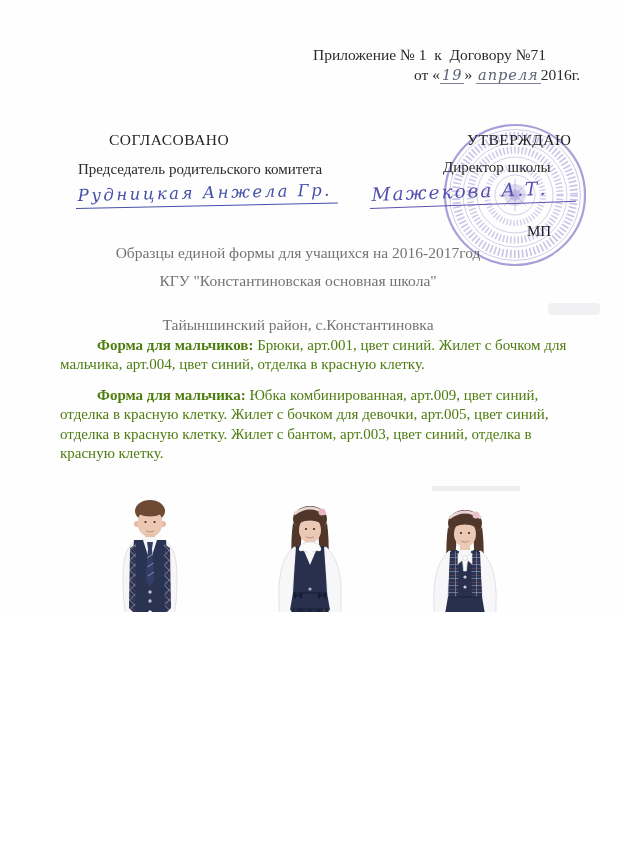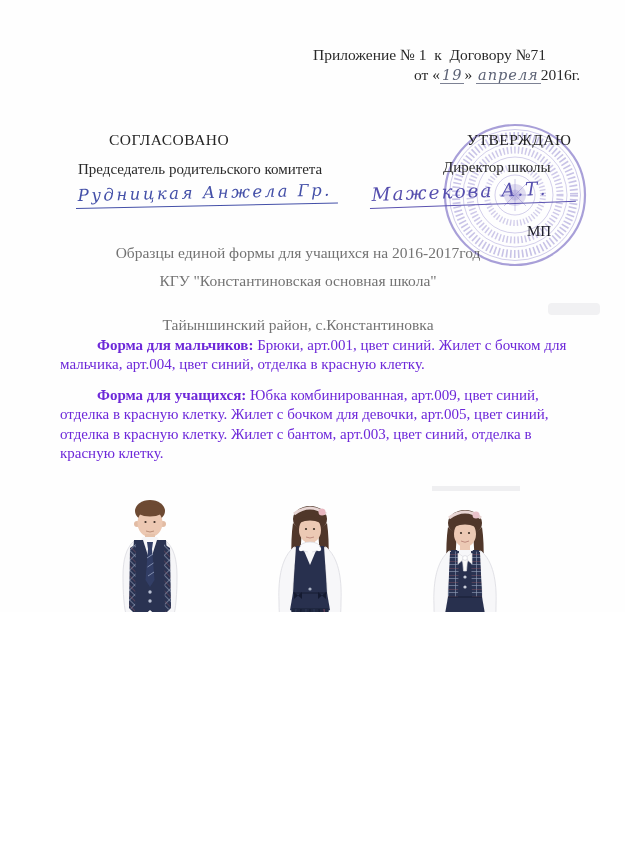--- a/index.html
+++ b/index.html
@@ -36,21 +36,21 @@
     font-size:18.5px;letter-spacing:2px;color:#564fae;
     border-bottom:1.6px solid #5b53b0;
     transform:rotate(-2deg);transform-origin:left bottom;
   }
   .stamp-wrap{left:441px;top:121px;width:148px;height:148px;z-index:1;
     filter:blur(.4px);opacity:.88;mix-blend-mode:multiply;}
   .mp{left:515px;top:223px;font-size:15px;color:#20202c;z-index:2;margin-left:12px;}
   .title-block{left:0;top:0;width:596px;text-align:center;}
   .title-line{position:absolute;width:596px;font-size:15.5px;color:#737373;}
   .t1{top:244px;}.t2{top:272px;}.t3{top:300px;margin-top:16px;}
-  .specs{left:60px;top:336px;width:508px;font-size:15px;line-height:19.4px;color:#6d28d9;}
+  .specs{left:60px;top:336px;width:508px;font-size:15px;line-height:19.4px;color:#4d7c0f;}
   .specs p{margin:0 0 11px 0;text-indent:37px;}
   .photos svg{position:absolute;}
   .artifact{background:#f1f1f3;}
   .a1{left:548px;top:303px;width:52px;height:12px;border-radius:4px;}
   .a2{left:432px;top:486px;width:88px;height:5px;background:#f992;background:#efeff1;}
 </style>
 </head>
 <body>
 
 <div class="page">
@@ -91,21 +91,21 @@
   <div class="abs mp">МП</div>
 
   <div class="abs title-block">
     <div class="title-line t1">Образцы единой формы для учащихся на 2016-2017год</div>
     <div class="title-line t2">КГУ "Константиновская основная школа"</div>
     <div class="title-line t3">Тайыншинский район, с.Константиновка</div>
   </div>
 
   <div class="abs specs">
     <p><b>Форма для мальчиков:</b><span> Брюки, арт.001, цвет синий. Жилет с бочком для мальчика, арт.004, цвет синий, отделка в красную клетку.</span></p>
-    <p><b>Форма для учащихся:</b><span> Юбка комбинированная, арт.009, цвет синий, отделка в красную клетку. Жилет с бочком для девочки, арт.005, цвет синий, отделка в красную клетку. Жилет с бантом, арт.003, цвет синий, отделка в красную клетку.</span></p>
+    <p><b>Форма для мальчика:</b><span> Юбка комбинированная, арт.009, цвет синий, отделка в красную клетку. Жилет с бочком для девочки, арт.005, цвет синий, отделка в красную клетку. Жилет с бантом, арт.003, цвет синий, отделка в красную клетку.</span></p>
   </div>
 
   <div class="abs artifact a1"></div>
   <div class="abs artifact a2"></div>
 
   <div class="photos">
 
     <svg style="left:90px;top:496px;" width="120" height="280" viewBox="0 0 120 280">
       <defs>
         <pattern id="plaidB" width="7" height="7" patternUnits="userSpaceOnUse" patternTransform="rotate(45)">

